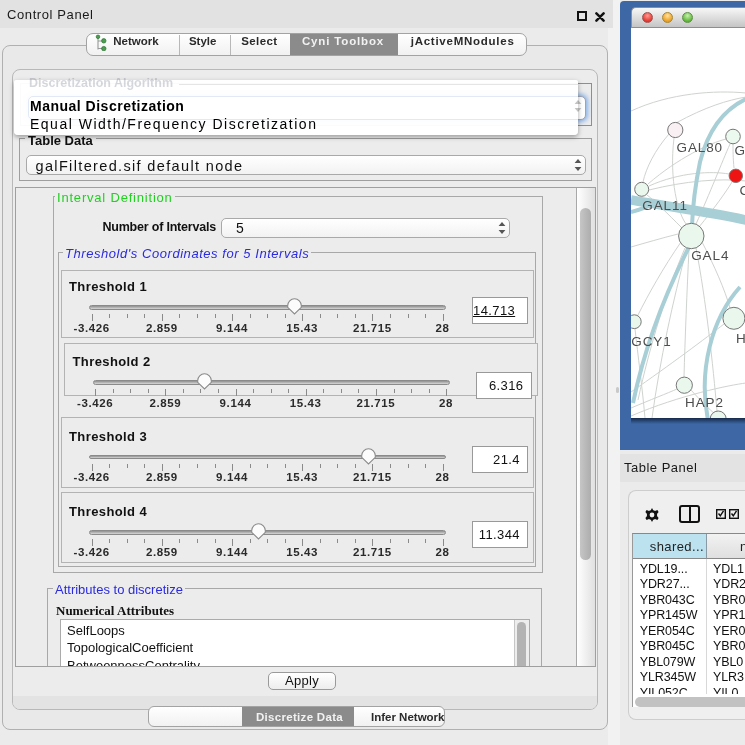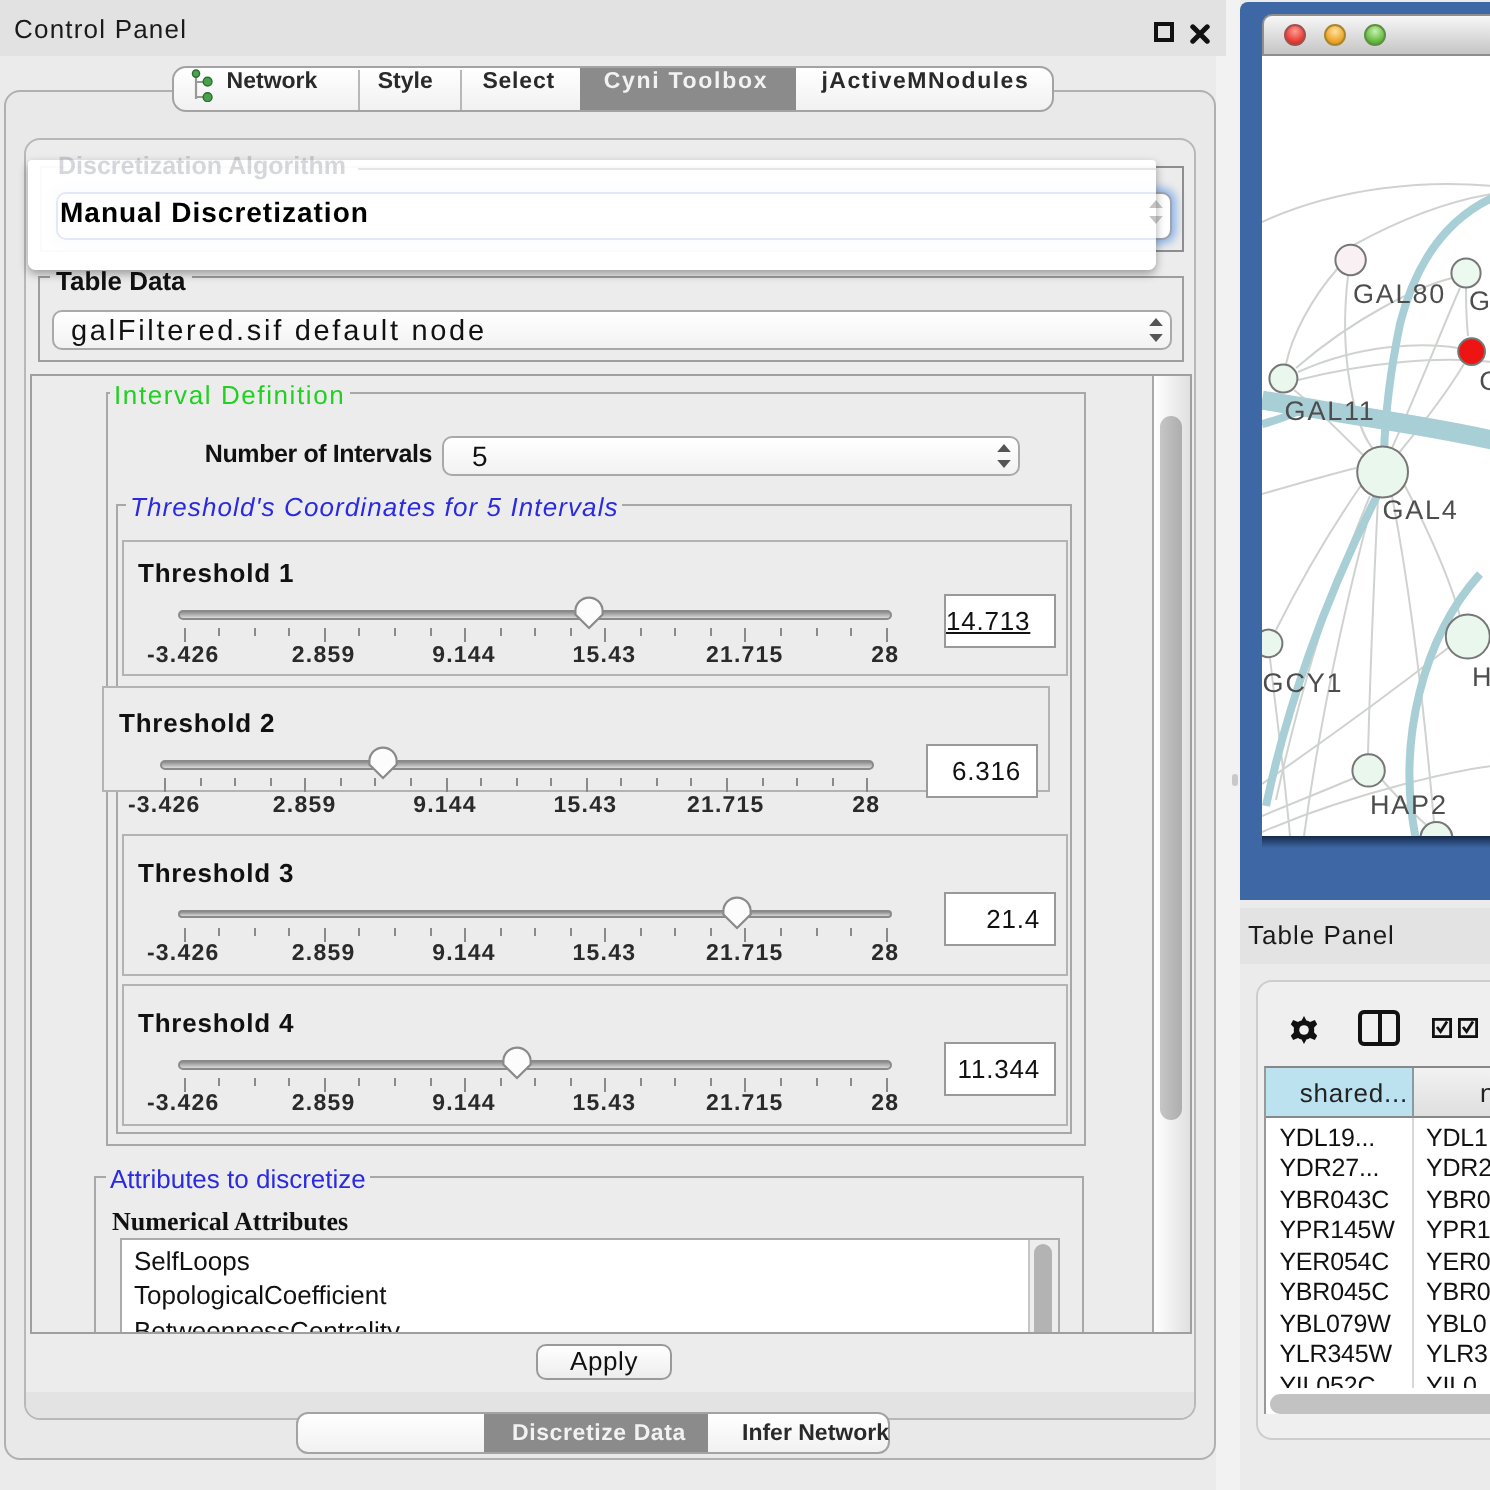--- a/index.html
+++ b/index.html
@@ -100,21 +100,21 @@
   <div class="abs b" style="left:65.3px;top:50.5px;width:70px;text-align:center;font-size:11.5px;letter-spacing:0.6px;color:#2a2a2a;">2.859</div>
   <div class="abs b" style="left:135.5px;top:50.5px;width:70px;text-align:center;font-size:11.5px;letter-spacing:0.6px;color:#2a2a2a;">9.144</div>
   <div class="abs b" style="left:205.7px;top:50.5px;width:70px;text-align:center;font-size:11.5px;letter-spacing:0.6px;color:#2a2a2a;">15.43</div>
   <div class="abs b" style="left:275.9px;top:50.5px;width:70px;text-align:center;font-size:11.5px;letter-spacing:0.6px;color:#2a2a2a;">21.715</div>
   <div class="abs b" style="left:346.1px;top:50.5px;width:70px;text-align:center;font-size:11.5px;letter-spacing:0.6px;color:#2a2a2a;">28</div>
   <svg class="abs" style="left:224.1px;top:26.2px;" width="17" height="19" viewBox="0 0 17 19">
       <path d="M1.7,8.6 a6.8,6.8 0 0 1 13.6,0 v1.7 l-6.8,6.7 l-6.8,-6.7 z" fill="#fcfcfc" stroke="#8a8a8a" stroke-width="1.1"></path>
     </svg>
   <div class="abs" style="left:410.5px;top:25.5px;width:56px;height:27px;background:#fff;border:1px solid #999;font-size:13px;letter-spacing:0.4px;color:#111;text-align:right;line-height:25px;padding-right:20px;text-decoration:underline;">14.713</div>
 </div>
-<div class="abs" style="left:51px;top:343.0px;width:473.5px;height:53px;background:#ececec;border:1px solid #b3b3b3;">
+<div class="abs" style="left:64px;top:343.0px;width:473.5px;height:53px;background:#ececec;border:1px solid #b3b3b3;">
   <div class="abs b" style="left:7.5px;top:10.0px;font-size:13px;letter-spacing:0.4px;color:#111;">Threshold 2</div>
   <div class="abs" style="left:27.5px;top:36.2px;width:357px;height:4.5px;background:linear-gradient(#8f8f8f,#d8d8d8);border:1px solid #8a8a8a;border-radius:3px;"></div>
   <div class="abs" style="left:30.1px;top:45.2px;width:1px;height:7px;background:#8a8a8a;"></div>
     <div class="abs" style="left:47.7px;top:45.2px;width:1px;height:4px;background:#8a8a8a;"></div>
     <div class="abs" style="left:65.2px;top:45.2px;width:1px;height:4px;background:#8a8a8a;"></div>
     <div class="abs" style="left:82.8px;top:45.2px;width:1px;height:4px;background:#8a8a8a;"></div>
     <div class="abs" style="left:100.3px;top:45.2px;width:1px;height:7px;background:#8a8a8a;"></div>
     <div class="abs" style="left:117.8px;top:45.2px;width:1px;height:4px;background:#8a8a8a;"></div>
     <div class="abs" style="left:135.4px;top:45.2px;width:1px;height:4px;background:#8a8a8a;"></div>
     <div class="abs" style="left:153.0px;top:45.2px;width:1px;height:4px;background:#8a8a8a;"></div>
@@ -234,20 +234,21 @@
 
 <div class="abs" style="left:14px;top:80px;width:564px;height:55px;background:rgba(255,255,255,0.96);border-radius:2px 2px 4px 4px;box-shadow:0 2px 5px rgba(0,0,0,0.35);z-index:50;">
   <div class="abs b" style="left:15px;top:-4.4px;font-size:12.5px;color:rgba(70,75,95,0.22);">Discretization Algorithm</div>
   <div class="abs" style="left:165px;top:3.5px;width:399px;height:1px;background:rgba(0,0,0,0.10);"></div>
   <div class="abs" style="left:14px;top:16px;width:558px;height:24px;border:1.5px solid rgba(100,145,215,0.17);border-radius:5px;"></div>
   <svg class="abs" style="left:559px;top:19px;opacity:0.35;" width="10" height="14" viewBox="0 0 10 14">
       <path d="M5 1 L8.4 5 H1.6 Z" fill="#555"></path>
       <path d="M5 13 L1.6 9 H8.4 Z" fill="#555"></path>
     </svg>
   <div class="abs b" style="left:16px;top:18.3px;font-size:14px;letter-spacing:0.5px;color:#000;">Manual Discretization</div>
+  <div class="abs" style="left:16px;top:36px;font-size:14px;letter-spacing:1.5px;color:#000;">Equal Width/Frequency Discretization</div>
 </div>
 
 <div class="abs" style="left:620px;top:1px;width:125px;height:449px;background:#3d68a5;border-radius:4px 0 0 0;"></div>
 <div class="abs" style="left:631px;top:7px;width:114px;height:21px;background:linear-gradient(#f7f7f7,#c5c5c5);border:1px solid #8e8e8e;border-radius:5px 0 0 0;border-right:none;"></div>
 <div class="abs" style="left:641.5px;top:11.5px;width:11px;height:11px;border-radius:50%;background:radial-gradient(circle at 50% 30%,#ff9a94,#e8443a 60%,#c21f16);border:0.5px solid #a05050;"></div>
 <div class="abs" style="left:661.5px;top:11.5px;width:11px;height:11px;border-radius:50%;background:radial-gradient(circle at 50% 30%,#ffe2a0,#f0a830 60%,#cd8a1a);border:0.5px solid #a8862e;"></div>
 <div class="abs" style="left:681.5px;top:11.5px;width:11px;height:11px;border-radius:50%;background:radial-gradient(circle at 50% 30%,#c8f0b0,#6cbf48 60%,#46951f);border:0.5px solid #5e8f44;"></div>
 <div class="abs" style="left:631px;top:28px;width:114px;height:390px;background:#ffffff;overflow:hidden;">
   <svg width="114" height="390" viewBox="631 28 114 390">
     <g fill="none" stroke="#cfd3cf" stroke-width="1">

